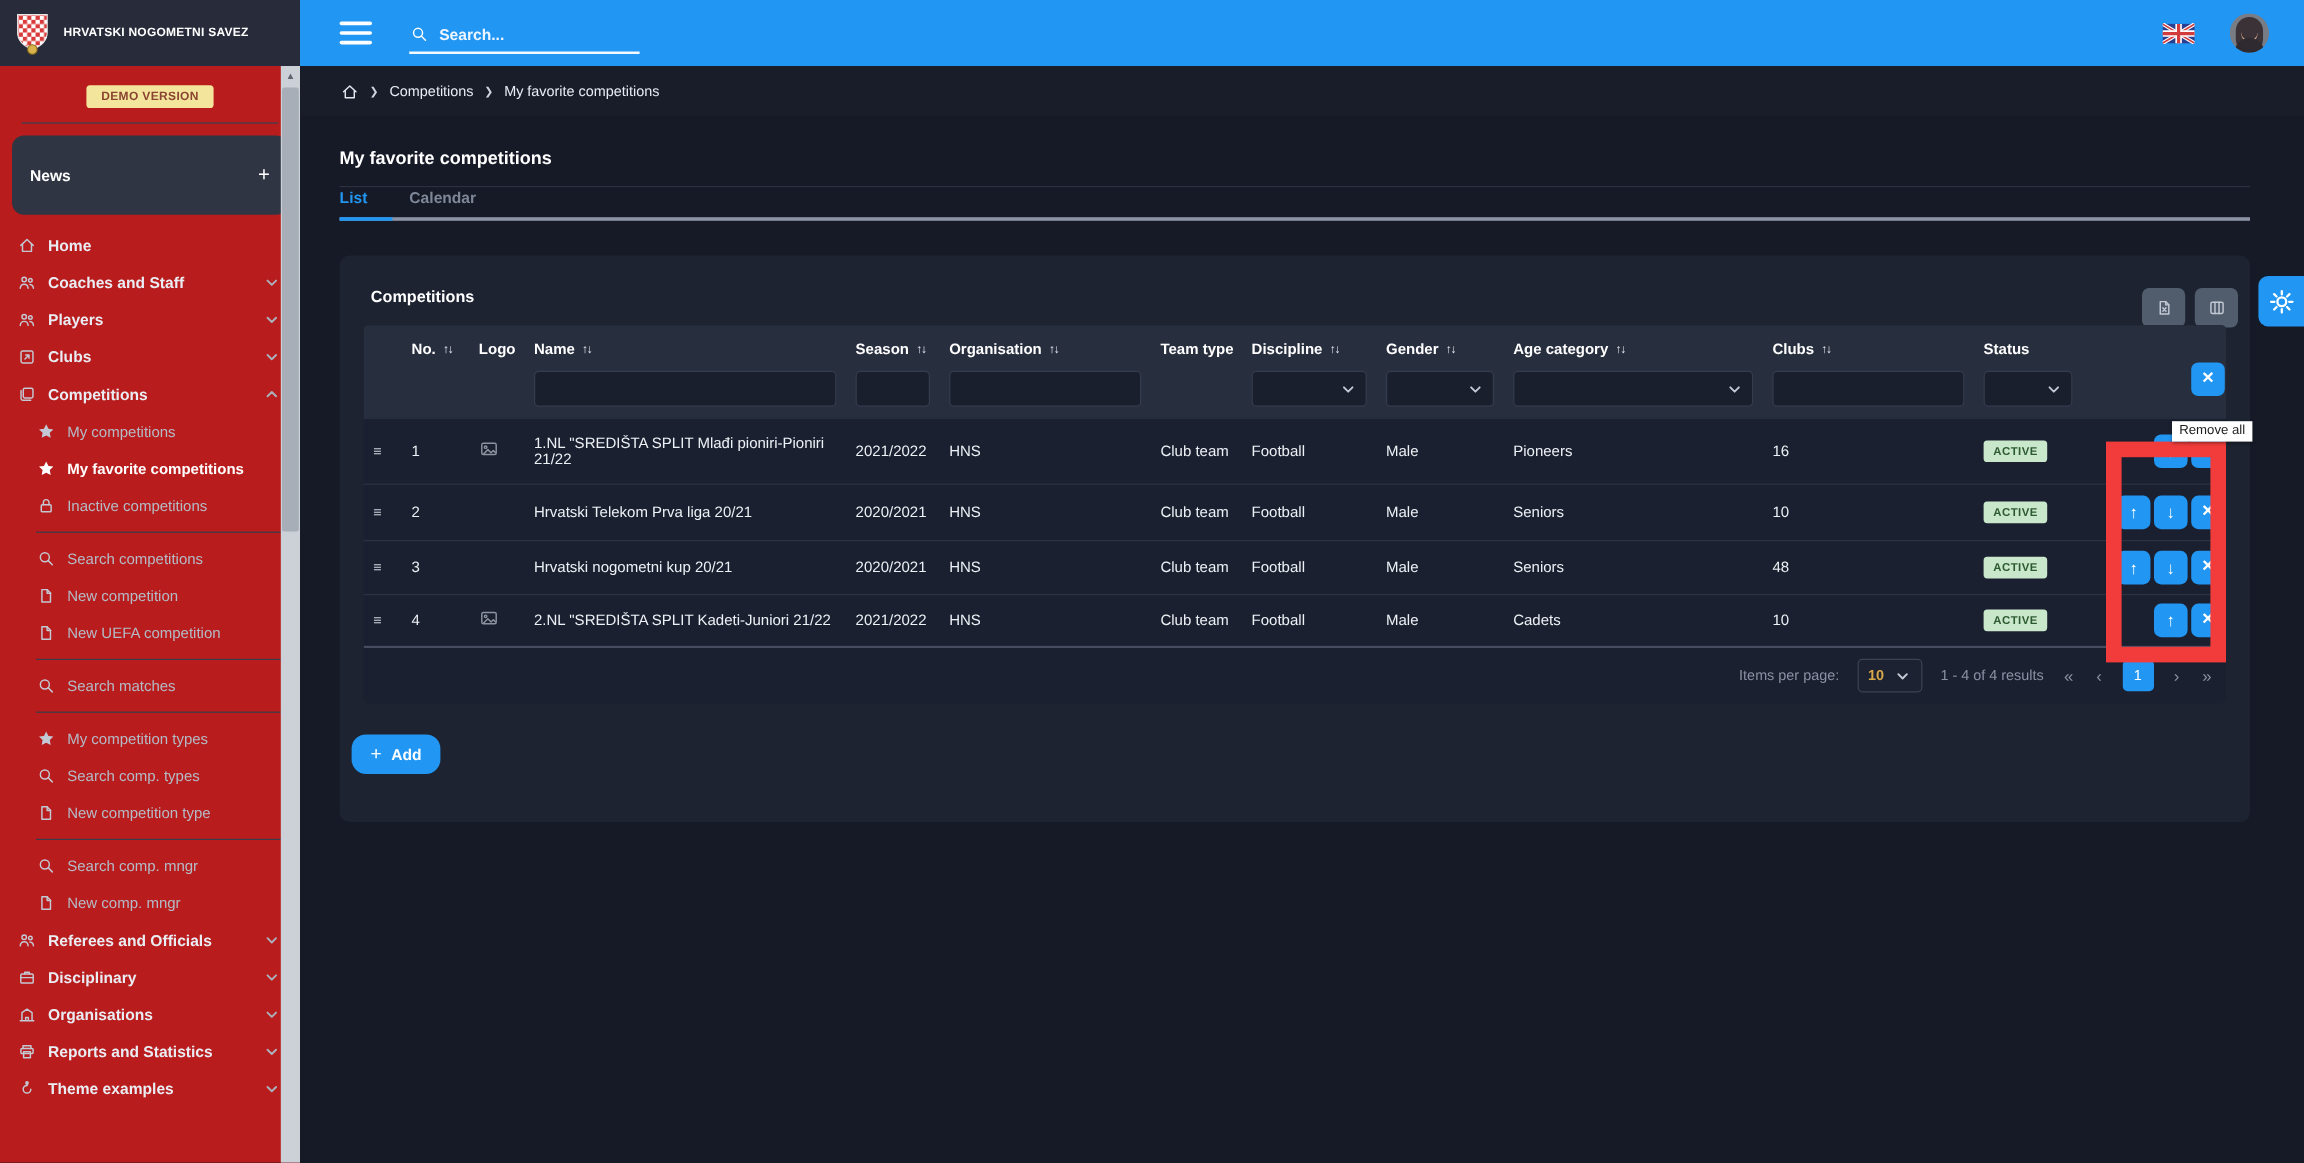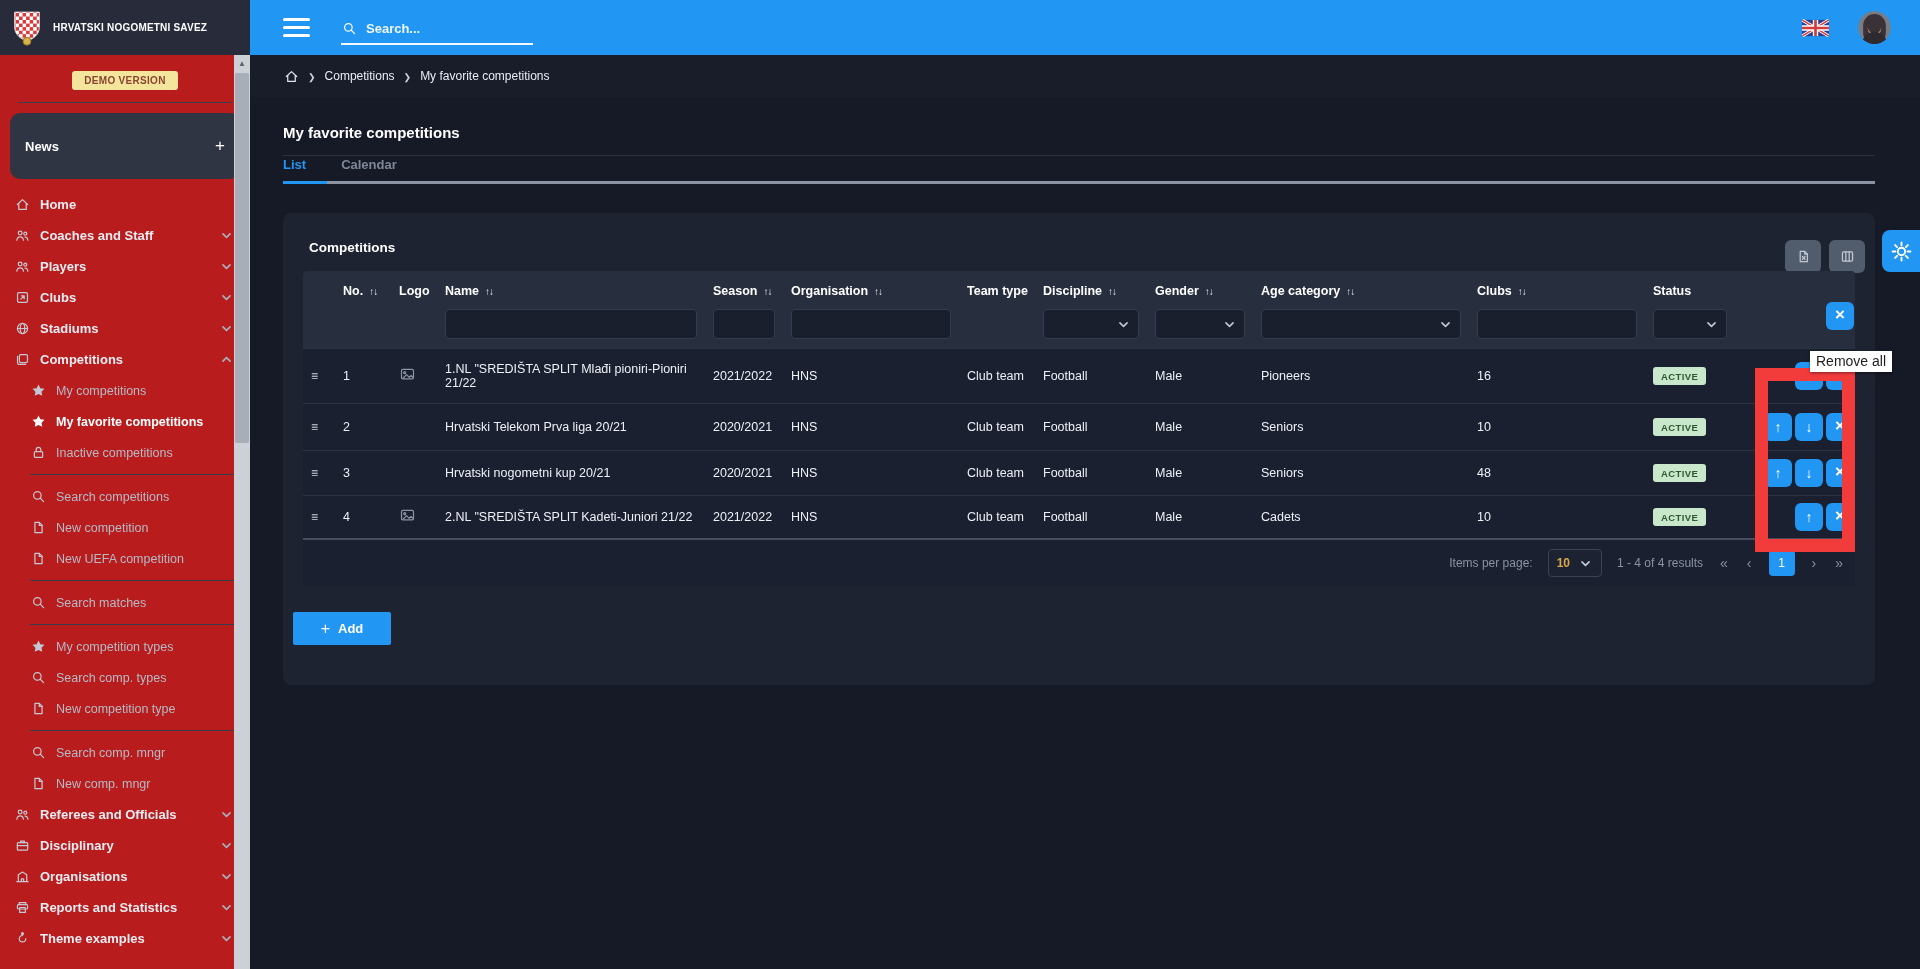--- a/index.html
+++ b/index.html
@@ -93,28 +93,28 @@
   .pagination{display:flex;align-items:center;justify-content:flex-end;gap:15px;height:46px;color:#8a92a3;
               font-size:12px;background:#1a2030;border-radius:0 0 4px 4px;padding-right:10px}
   .ipp-select{display:flex;align-items:center;gap:7px;border:1px solid #3a4253;border-radius:4px;
               padding:5px 8px;color:#d9a84a;font-weight:bold;cursor:pointer;background:#1c2231}
   .results{color:#8a92a3}
   .pnav{color:#8a92a3;font-size:14px;cursor:pointer;padding:0 2px}
   .i-pfirst::before{content:"«"}.i-pprev::before{content:"‹"}.i-pnext::before{content:"›"}.i-plast::before{content:"»"}
   .page-btn{width:26px;height:26px;background:#2196f3;color:#fff;border-radius:4px;display:flex;
             align-items:center;justify-content:center;font-size:12px;cursor:pointer}
   
-  .add-btn{margin:26px 0 0 -10px;width:98px;height:33px;background:#2196f3;border-radius:2px;color:#fff;
+  .add-btn{margin:26px 0 0 -10px;width:74px;height:33px;background:#2196f3;border-radius:12px;color:#fff;
            display:flex;align-items:center;justify-content:center;gap:8px;font-size:13px;font-weight:bold;cursor:pointer}
   .add-plus::before{content:"+";font-size:16px;font-weight:normal}
   .gear-btn{position:absolute;top:230px;right:0;width:38px;height:42px;background:#2196f3;
             border-radius:8px 0 0 8px;display:flex;align-items:center;justify-content:center;z-index:30;cursor:pointer}
   .red-box{position:absolute;left:1755px;top:368px;width:100px;height:184px;border:13px solid #f23c3c;
            box-sizing:border-box;z-index:50;pointer-events:none}
-  .tooltip{position:absolute;left:1810px;top:351px;background:#fff;color:#1d1d1d;font-size:14px;
+  .tooltip{position:absolute;left:1810px;top:351px;background:#fff;color:#1d1d1d;font-size:11px;
            padding:2px 6px 3px;z-index:60;box-shadow:0 1px 3px rgba(0,0,0,.45);white-space:nowrap}
 </style>
 </head>
 <body>
 
 <div class="sidebar">
   <div class="sidebar-header">
     <span style="display:inline-flex">
       <svg width="30" height="38" viewBox="0 0 34 42">
         <defs>
@@ -182,35 +182,20 @@
         </span>
     </div>
     <div class="nav-item">
       <span class="icn">
           <svg viewBox="0 0 16 16" width="15" height="15" fill="none" stroke="currentColor" stroke-width="1.3" stroke-linecap="round" stroke-linejoin="round">
             <rect x="2.7" y="2.7" width="10.6" height="10.6" rx="1.5"></rect>
             <path d="M6.2 9.8 9.8 6.2M9.8 6.2v3M9.8 6.2h-3"></path>
           </svg>
         </span>
       <span>Clubs</span>
-      <span class="icn chev">
-          <svg viewBox="0 0 16 16" width="15" height="15" fill="none" stroke="currentColor" stroke-width="1.3" stroke-linecap="round" stroke-linejoin="round">
-            <path d="M4.2 6.2 8 10l3.8-3.8" stroke-width="1.7"></path>
-          </svg>
-        </span>
-    </div>
-    <div class="nav-item">
-      <span class="icn">
-          <svg viewBox="0 0 16 16" width="15" height="15" fill="none" stroke="currentColor" stroke-width="1.3" stroke-linecap="round" stroke-linejoin="round">
-            <circle cx="8" cy="8" r="5.4"></circle>
-            <ellipse cx="8" cy="8" rx="2.4" ry="5.4"></ellipse>
-            <path d="M2.6 8h10.8"></path>
-          </svg>
-        </span>
-      <span>Stadiums</span>
       <span class="icn chev">
           <svg viewBox="0 0 16 16" width="15" height="15" fill="none" stroke="currentColor" stroke-width="1.3" stroke-linecap="round" stroke-linejoin="round">
             <path d="M4.2 6.2 8 10l3.8-3.8" stroke-width="1.7"></path>
           </svg>
         </span>
     </div>
     <div class="nav-item">
       <span class="icn">
           <svg viewBox="0 0 16 16" width="15" height="15" fill="none" stroke="currentColor" stroke-width="1.3" stroke-linecap="round" stroke-linejoin="round">
             <rect x="4.7" y="2.7" width="8.6" height="8.6" rx="1.4"></rect>

